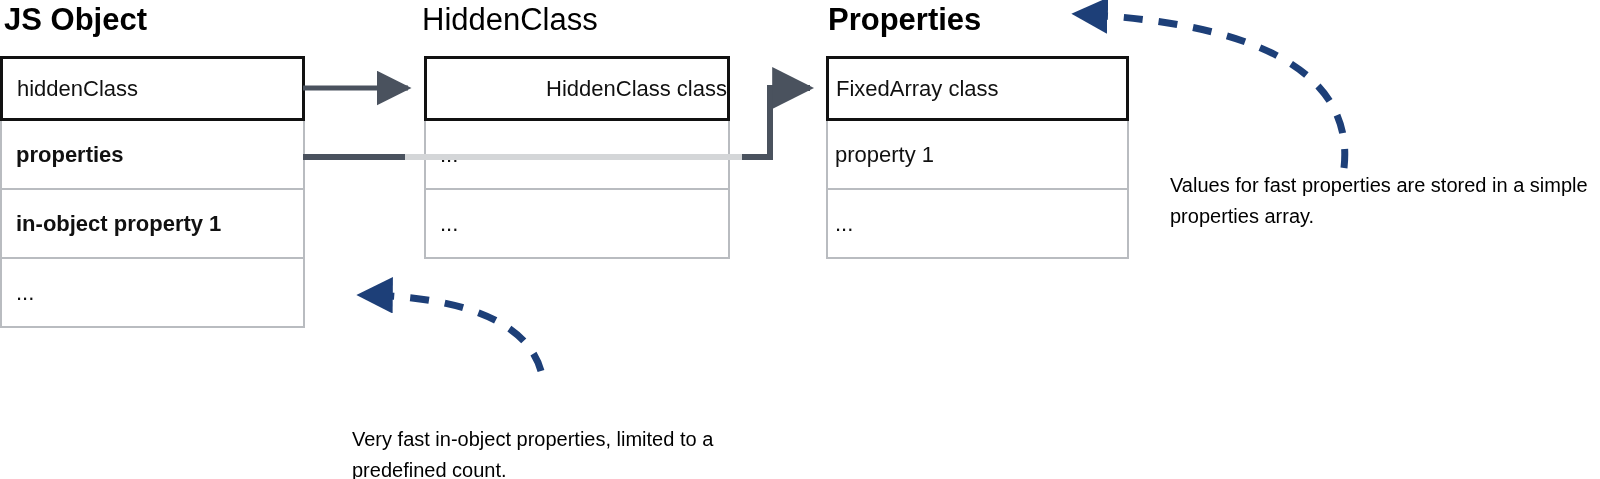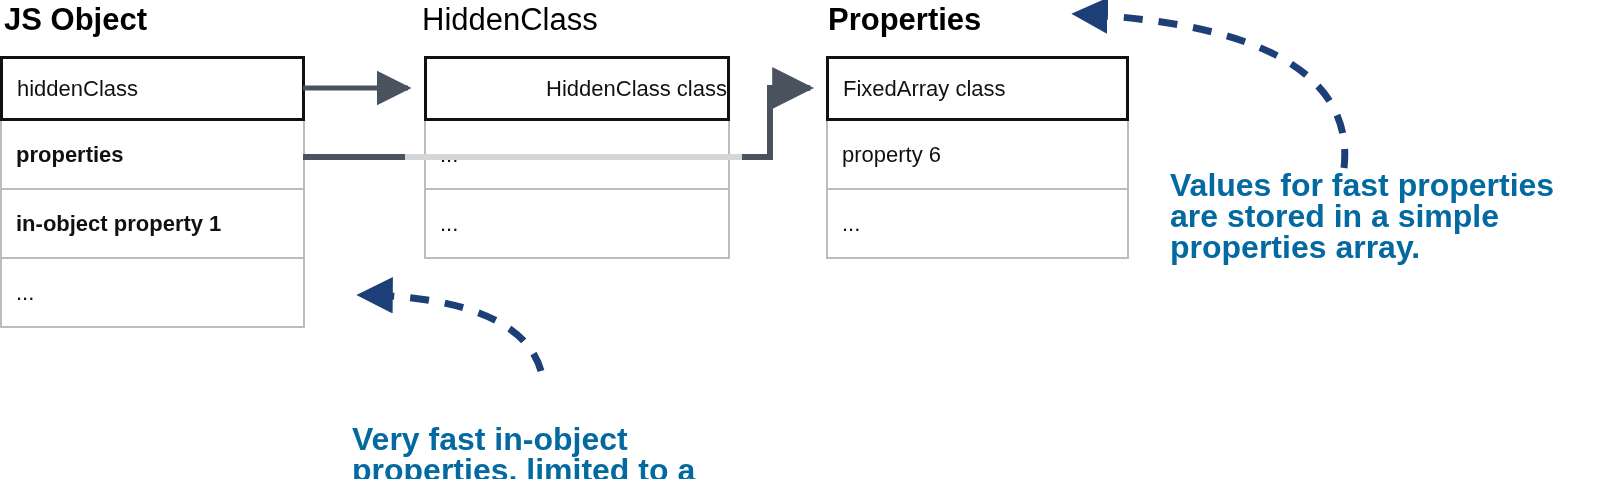--- a/index.html
+++ b/index.html
@@ -47,34 +47,33 @@
   #box-js .row{height:69px;}
   #box-js .row.first{height:65px;}
 
   
   #box-hc{left:424px;top:56px;width:306px;}
   #box-hc .row{height:69px;}
   #box-hc .row.first{height:65px;justify-content:flex-end;}
 
   
   #box-props{left:826px;top:56px;width:303px;}
-  #box-props .row{height:69px;}
+  #box-props .row{height:69px;padding-left:7px;}
   #box-props .row.first{height:65px;}
 
   
   #wires{position:absolute;left:0;top:0;width:1600px;height:479px;}
 
   
   .note{
     position:absolute;
-    color:#0369a1;
-    font-size:32px;
+    color:#000000;
+    font-size:20px;
     line-height:31px;
     white-space:pre-line;
-    font-weight:bold;
   }
   #note-right{left:1170px;top:170px;width:420px;}
   #note-bottom{left:352px;top:384px;width:430px;margin-top:40px;}
 </style>
 </head>
 <body>
 
 <div id="stage">
 
   <div class="col-title bold" id="title-js">JS Object</div>
@@ -108,21 +107,21 @@
     <div class="row edge-light bottom-light">
       <span>...</span>
     </div>
   </div>
 
   <div class="box" id="box-props">
     <div class="row first edge-dark sep-dark bottom-dark">
       <span>FixedArray class</span>
     </div>
     <div class="row edge-light bottom-light">
-      <span>property 6</span>
+      <span>property 1</span>
     </div>
     <div class="row edge-light bottom-light">
       <span>...</span>
     </div>
   </div>
 
   <svg id="wires" viewBox="0 0 1600 479">
     <defs>
       <marker id="arrow-gray" viewBox="0 0 10 10" refX="9" refY="5" markerWidth="7" markerHeight="7" orient="auto-start-reverse">
         <path d="M 0 0 L 10 5 L 0 10 z" fill="#4a525e"></path>

